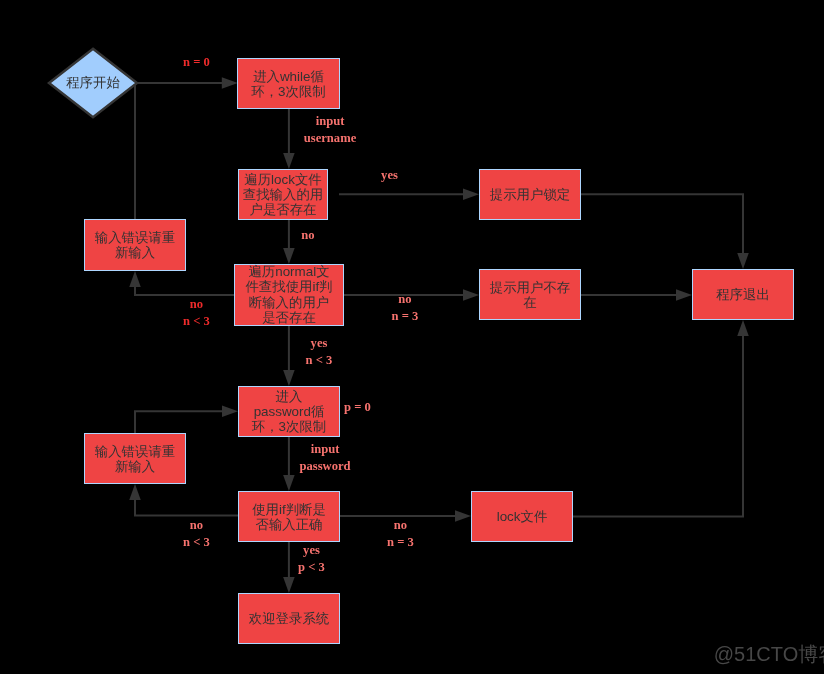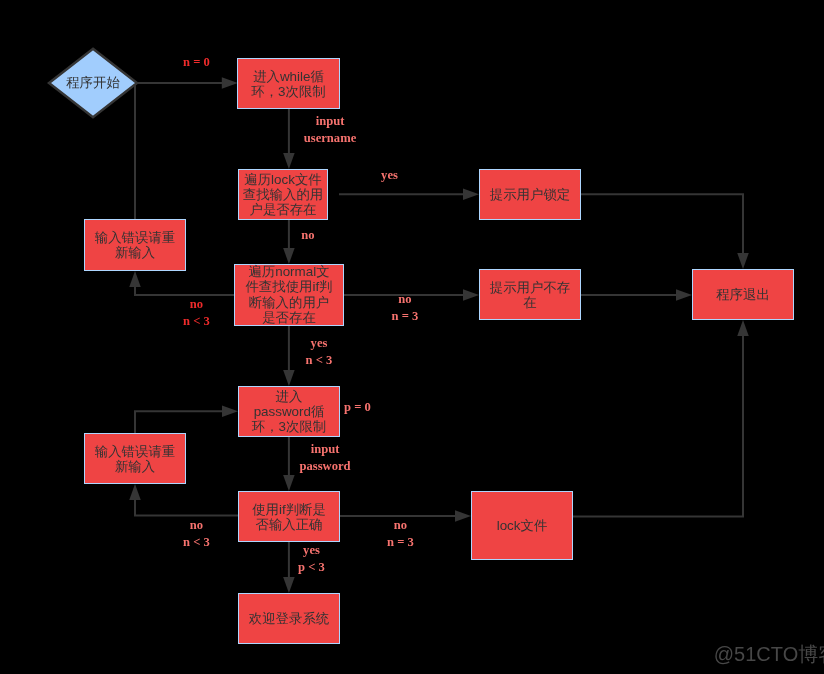--- a/index.html
+++ b/index.html
@@ -65,21 +65,21 @@
   <div class="node rect" style="left:237px;top:58px;width:103px;height:51px;"><div class="inner"><div class="tl">进入while循</div><div class="tl">环，3次限制</div></div></div>
   <div class="node rect" style="left:238px;top:169px;width:90px;height:51px;"><div class="inner"><div class="tl">遍历lock文件</div><div class="tl">查找输入的用</div><div class="tl">户是否存在</div></div></div>
   <div class="node rect" style="left:234px;top:264px;width:110px;height:62px;"><div class="inner"><div class="tl">遍历normal文</div><div class="tl">件查找使用if判</div><div class="tl">断输入的用户</div><div class="tl">是否存在</div></div></div>
   <div class="node rect" style="left:84px;top:219px;width:102px;height:52px;"><div class="inner"><div class="tl">输入错误请重</div><div class="tl">新输入</div></div></div>
   <div class="node rect" style="left:479px;top:169px;width:102px;height:51px;"><div class="inner"><div class="tl">提示用户锁定</div></div></div>
   <div class="node rect" style="left:479px;top:269px;width:102px;height:51px;"><div class="inner"><div class="tl">提示用户不存</div><div class="tl">在</div></div></div>
   <div class="node rect" style="left:692px;top:269px;width:102px;height:51px;"><div class="inner"><div class="tl">程序退出</div></div></div>
   <div class="node rect" style="left:238px;top:386px;width:102px;height:51px;"><div class="inner"><div class="tl">进入</div><div class="tl">password循</div><div class="tl">环，3次限制</div></div></div>
   <div class="node rect" style="left:84px;top:433px;width:102px;height:51px;"><div class="inner"><div class="tl">输入错误请重</div><div class="tl">新输入</div></div></div>
   <div class="node rect" style="left:238px;top:491px;width:102px;height:51px;"><div class="inner"><div class="tl">使用if判断是</div><div class="tl">否输入正确</div></div></div>
-  <div class="node rect" style="left:471px;top:491px;width:102px;height:69px;"><div class="inner"><div class="tl">lock文件</div></div></div>
+  <div class="node rect" style="left:471px;top:491px;width:102px;height:51px;"><div class="inner"><div class="tl">lock文件</div></div></div>
   <div class="node rect" style="left:238px;top:593px;width:102px;height:51px;text-align:center;"><div class="inner"><div class="tl">欢迎登录系统</div></div></div>
 
   <div class="lbl" style="left:196.5px;top:61.5px;color:#ee2b2b"><div class="tl">n = 0</div></div>
   <div class="lbl" style="left:330px;top:130px"><div class="tl">input</div><div class="tl">username</div></div>
   <div class="lbl" style="left:389.5px;top:175px"><div class="tl">yes</div></div>
   <div class="lbl" style="left:308px;top:235px"><div class="tl">no</div></div>
   <div class="lbl" style="left:405px;top:308px"><div class="tl">no</div><div class="tl">n = 3</div></div>
   <div class="lbl" style="left:196.5px;top:313px;color:#ee2b2b"><div class="tl">no</div><div class="tl">n &lt; 3</div></div>
   <div class="lbl" style="left:319px;top:351.5px"><div class="tl">yes</div><div class="tl">n &lt; 3</div></div>
   <div class="lbl" style="left:357.5px;top:407px"><div class="tl">p = 0</div></div>

